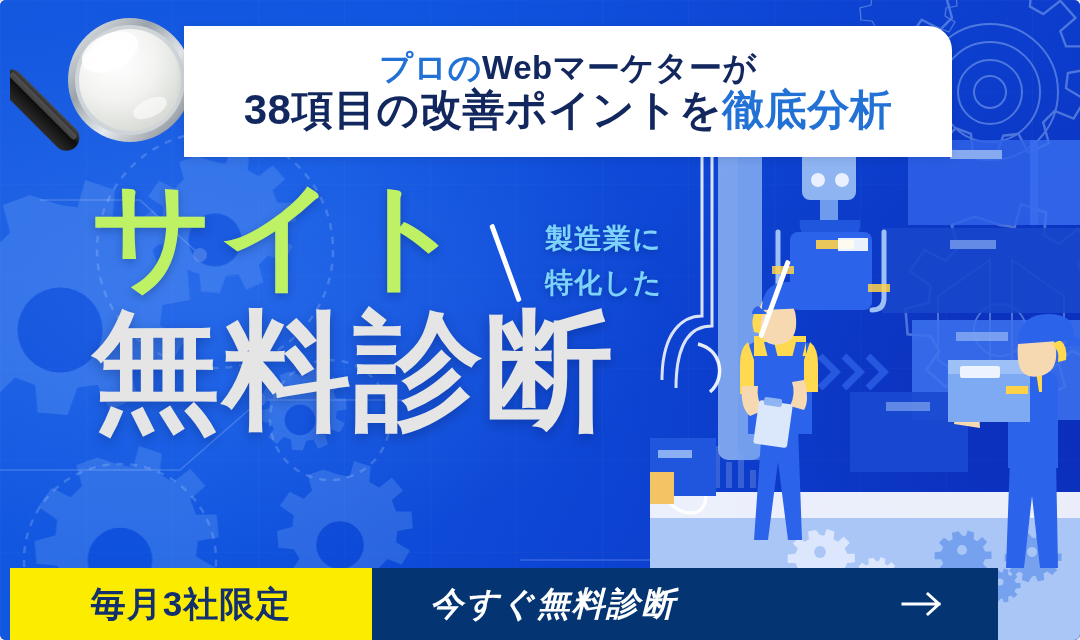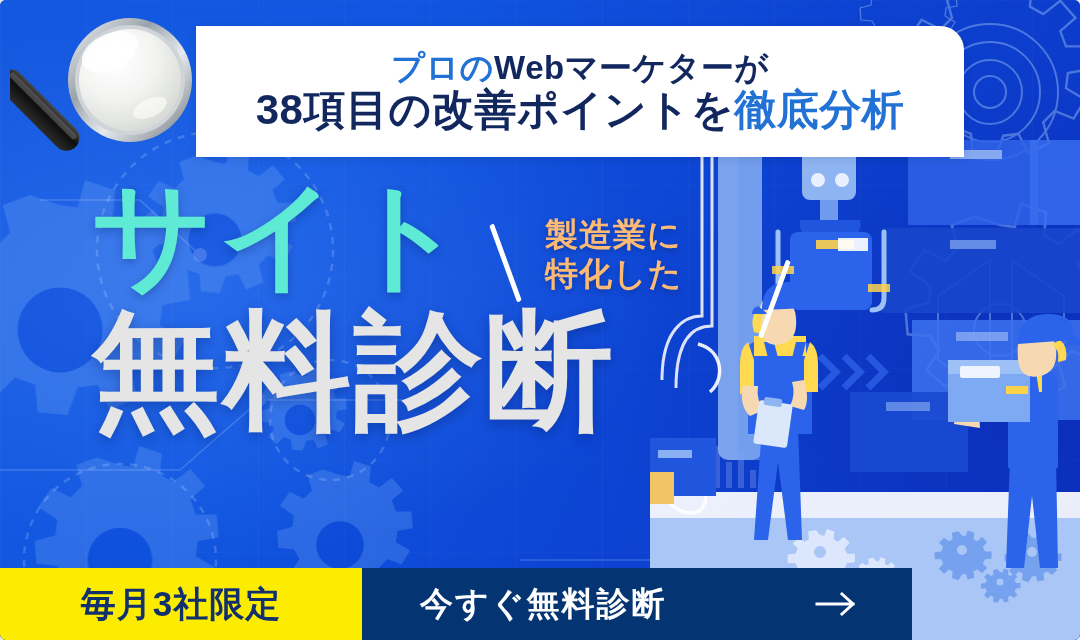--- a/index.html
+++ b/index.html
@@ -29,72 +29,74 @@
   .gear-svg{position:absolute;inset:0;width:1080px;height:640px;}
 
   
   .illus{position:absolute;right:0;top:120px;width:430px;height:520px;}
 
   
   .magnifier{position:absolute;left:10px;top:2px;width:230px;height:200px;}
 
   
   .headline-card{
-    position:absolute;left:196px;top:26px;width:768px;height:131px;
+    position:absolute;left:184px;top:26px;width:768px;height:131px;
     background:#fff;border-radius:0 24px 0 0;
     display:flex;flex-direction:column;align-items:center;justify-content:center;
     box-shadow:0 2px 10px rgba(0,0,0,.10);
   }
   .hl-line{font-weight:700;letter-spacing:.5px;white-space:nowrap;line-height:1.12;}
   .hl-line1{font-size:33px;}
   .hl-line2{font-size:42px;}
   .ink-navy{color:#11275e;}
   .ink-blue{color:#2272d6;}
 
   
   .main-copy{position:absolute;left:92px;top:176px;width:640px;}
   .site-line{
-    font-size:118px;font-weight:700;color:#5eead4;line-height:1.0;
+    font-size:118px;font-weight:700;color:#bef264;line-height:1.0;
     letter-spacing:6px;
     text-shadow:0 3px 10px rgba(0,20,80,.28);
   }
   .free-line{
     font-size:128px;font-weight:700;color:#e5e5e5;line-height:1.02;
     letter-spacing:3px;margin-top:12px;
     text-shadow:0 4px 12px rgba(0,20,80,.30);
   }
 
   
   .sub-badge{
     position:absolute;left:545px;top:190px;width:230px;height:130px;
     display:flex;flex-direction:column;justify-content:center;align-items:flex-start;
   }
   .sub-line{
-    font-size:33px;font-weight:700;color:#fdba74;line-height:1.18;
+    font-size:28px;font-weight:700;color:#7dd3fc;line-height:1.18;
     white-space:nowrap;letter-spacing:1px;
     text-shadow:0 2px 6px rgba(0,20,80,.35);
+    margin-top:11px;
   }
   .tick{position:absolute;background:#fff;border-radius:2px;}
   .tick-l{left:503px;top:222px;width:5px;height:82px;transform:rotate(-20deg);}
   .tick-r{left:772px;top:258px;width:5px;height:82px;transform:rotate(20deg);}
 
   
-  .cta{position:absolute;left:0;bottom:0;width:912px;height:72px;display:flex;}
+  .cta{position:absolute;left:0;bottom:0;width:988px;height:72px;display:flex;padding-left:10px;}
   .cta-badge{
     width:362px;height:72px;background:#fcec00;
     display:flex;align-items:center;justify-content:center;
   }
   .cta-badge-text{font-size:35px;font-weight:700;color:#11306d;letter-spacing:1px;}
   .cta-main{
     flex:1;height:72px;background:#043572;position:relative;
     display:flex;align-items:center;
   }
   .cta-main-text{
     font-size:33px;font-weight:700;color:#ffffff;letter-spacing:2px;
     margin-left:58px;
+    font-style:italic;
   }
   .cta-arrow{position:absolute;right:55px;top:50%;transform:translateY(-50%);
     width:42px;height:26px;}
 </style>
 </head>
 <body>
 
 <div class="banner">
 
   <div class="bg-base"></div>

